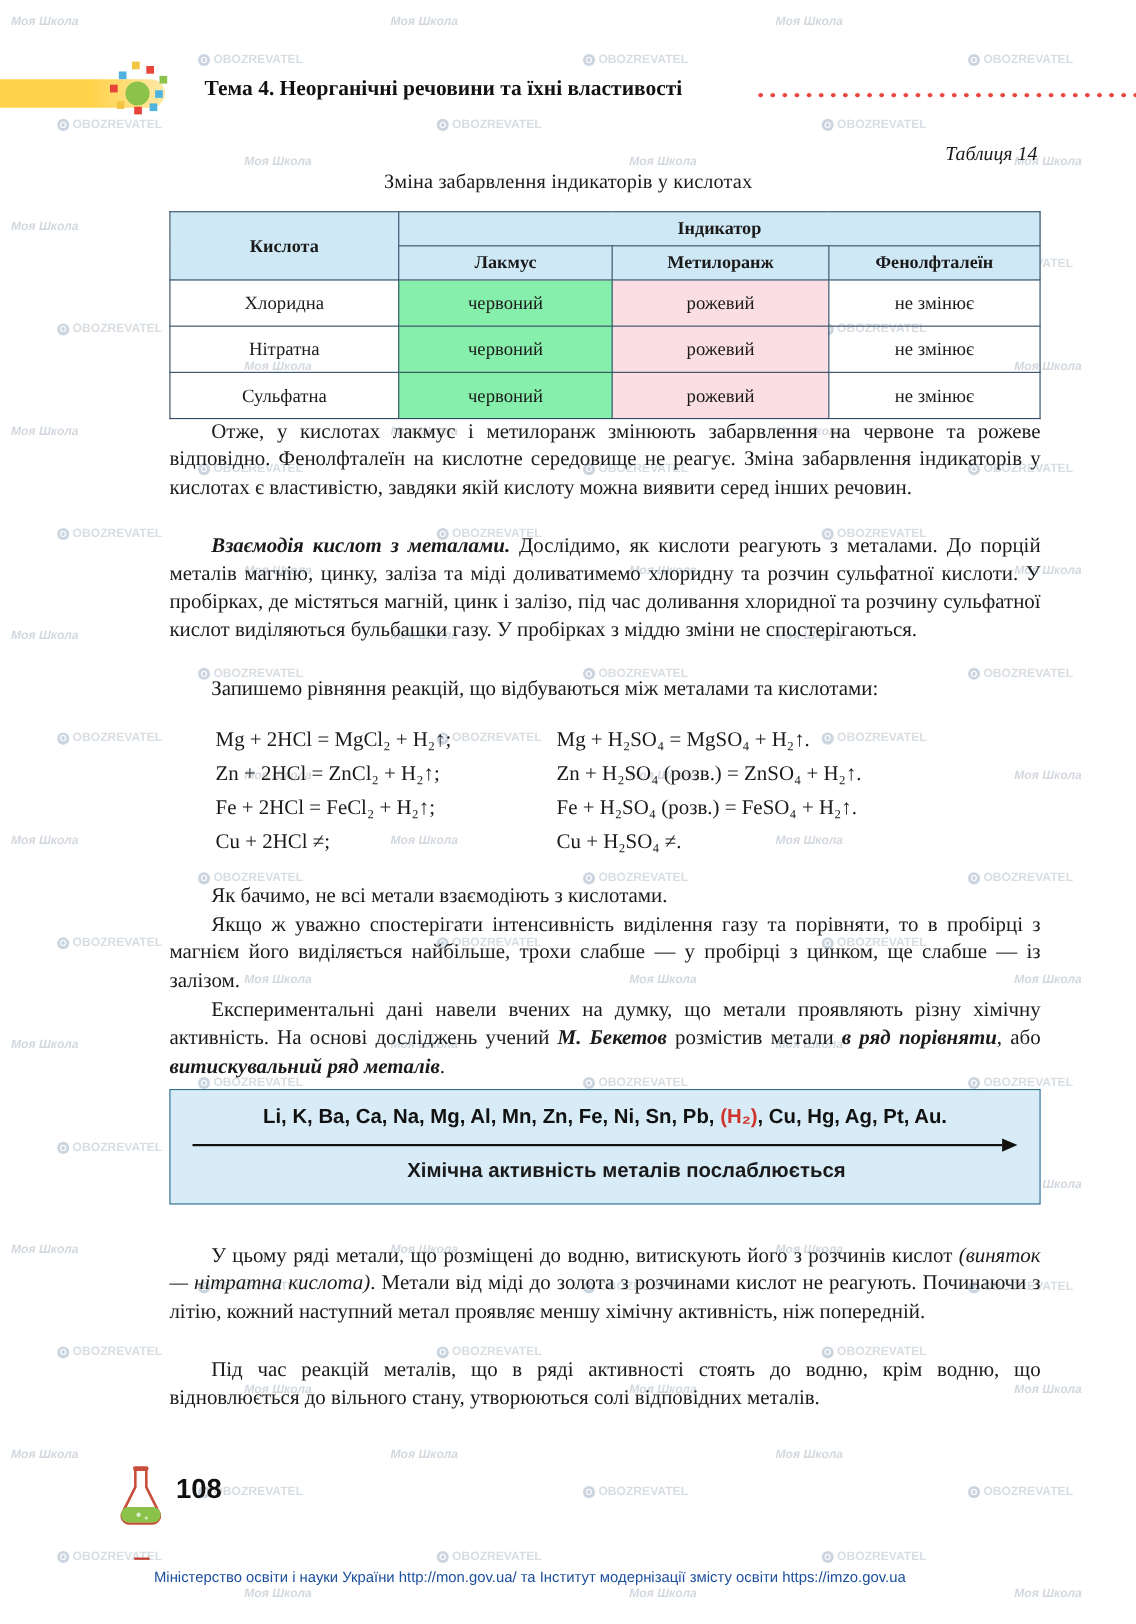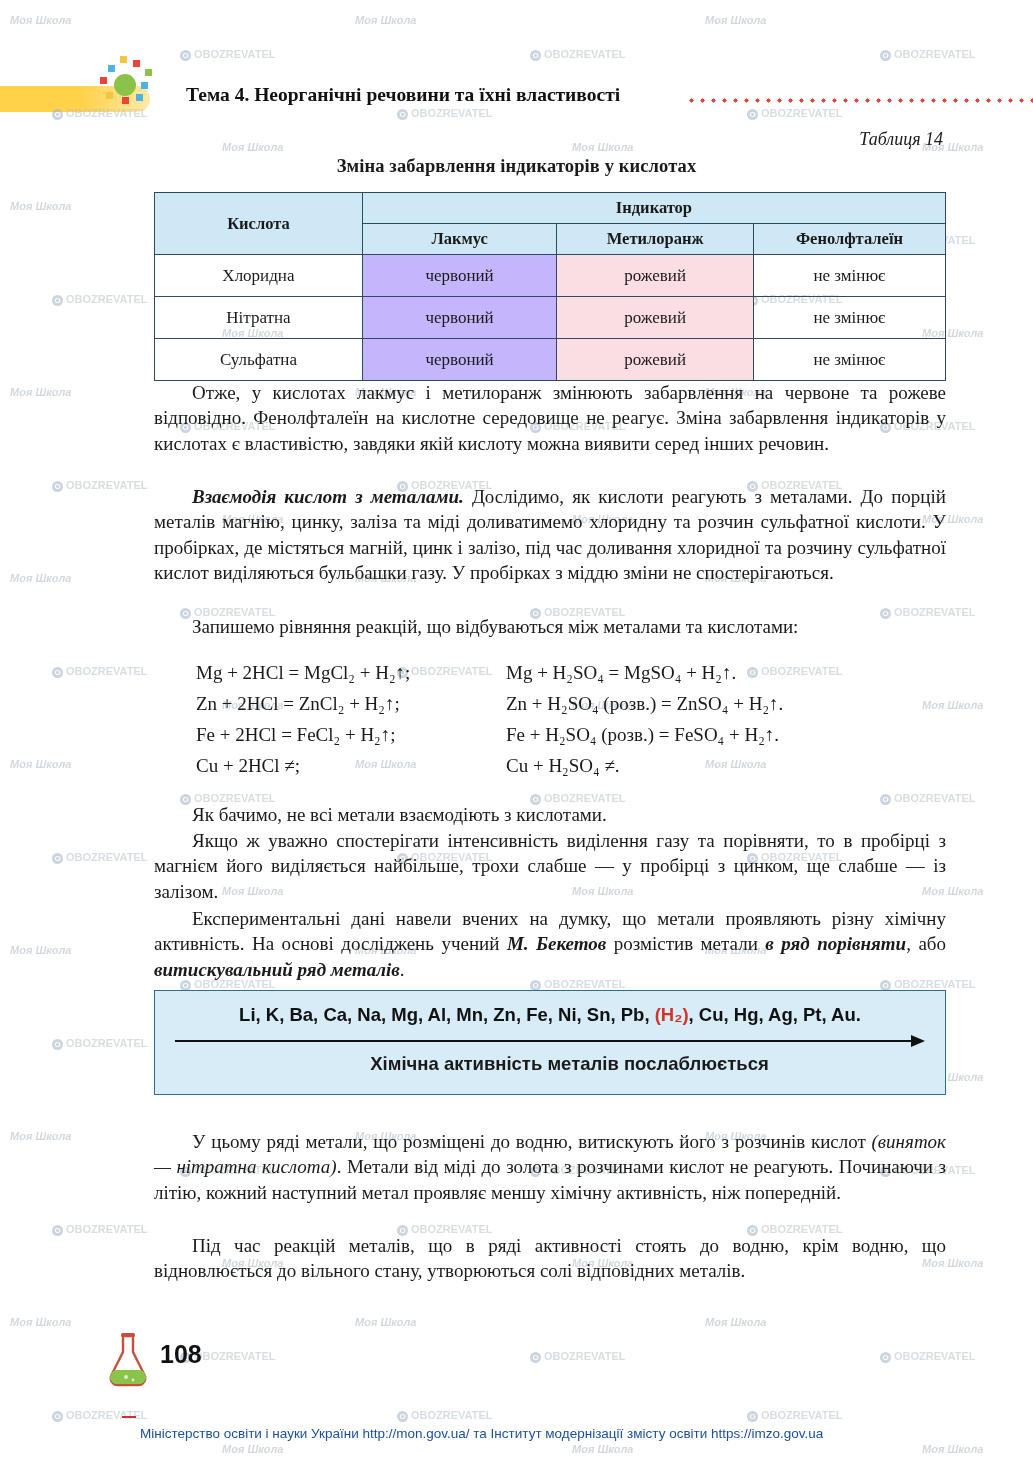--- a/index.html
+++ b/index.html
@@ -43,21 +43,21 @@
     line-height: 11px;
     font-size: 8px;
     margin-right: 3px;
     vertical-align: middle;
   }
   .wm.italic { font-style: italic; font-weight: 700; color: #aeb9c4; }
 
   
   .page-header {
     position: absolute;
-    top: 72px;
+    top: 58px;
     left: 0;
     width: 988px;
     height: 40px;
   }
   .header-bar {
     position: absolute;
     left: 0;
     top: 14px;
     width: 150px;
     height: 26px;
@@ -111,21 +111,21 @@
     top: 129px;
     font-style: italic;
     font-size: 18px;
   }
   .table-caption {
     position: absolute;
     left: 0;
     right: 0;
     top: 156px;
     text-align: center;
-    font-weight: 700;
+    font-weight: 400;
     font-size: 18.5px;
     letter-spacing: .1px;
   }
 
   table.indicators {
     position: absolute;
     left: 154px;
     top: 192px;
     width: 792px;
     border-collapse: collapse;
@@ -142,21 +142,21 @@
     font-size: 16.5px;
   }
   table.indicators tbody td {
     height: 31px;
     font-weight: 400;
   }
   .c-acid { width: 210px; }
   .c-lak  { width: 196px; }
   .c-met  { width: 196px; }
   .c-fen  { width: 190px; }
-  td.red  { background: #c4b5fd; }
+  td.red  { background: #86efac; }
   td.pink { background: #fbdde4; }
 
   .body-text {
     position: absolute;
     left: 154px;
     width: 792px;
     font-size: 19px;
     line-height: 1.335;
     text-align: justify;
   }

